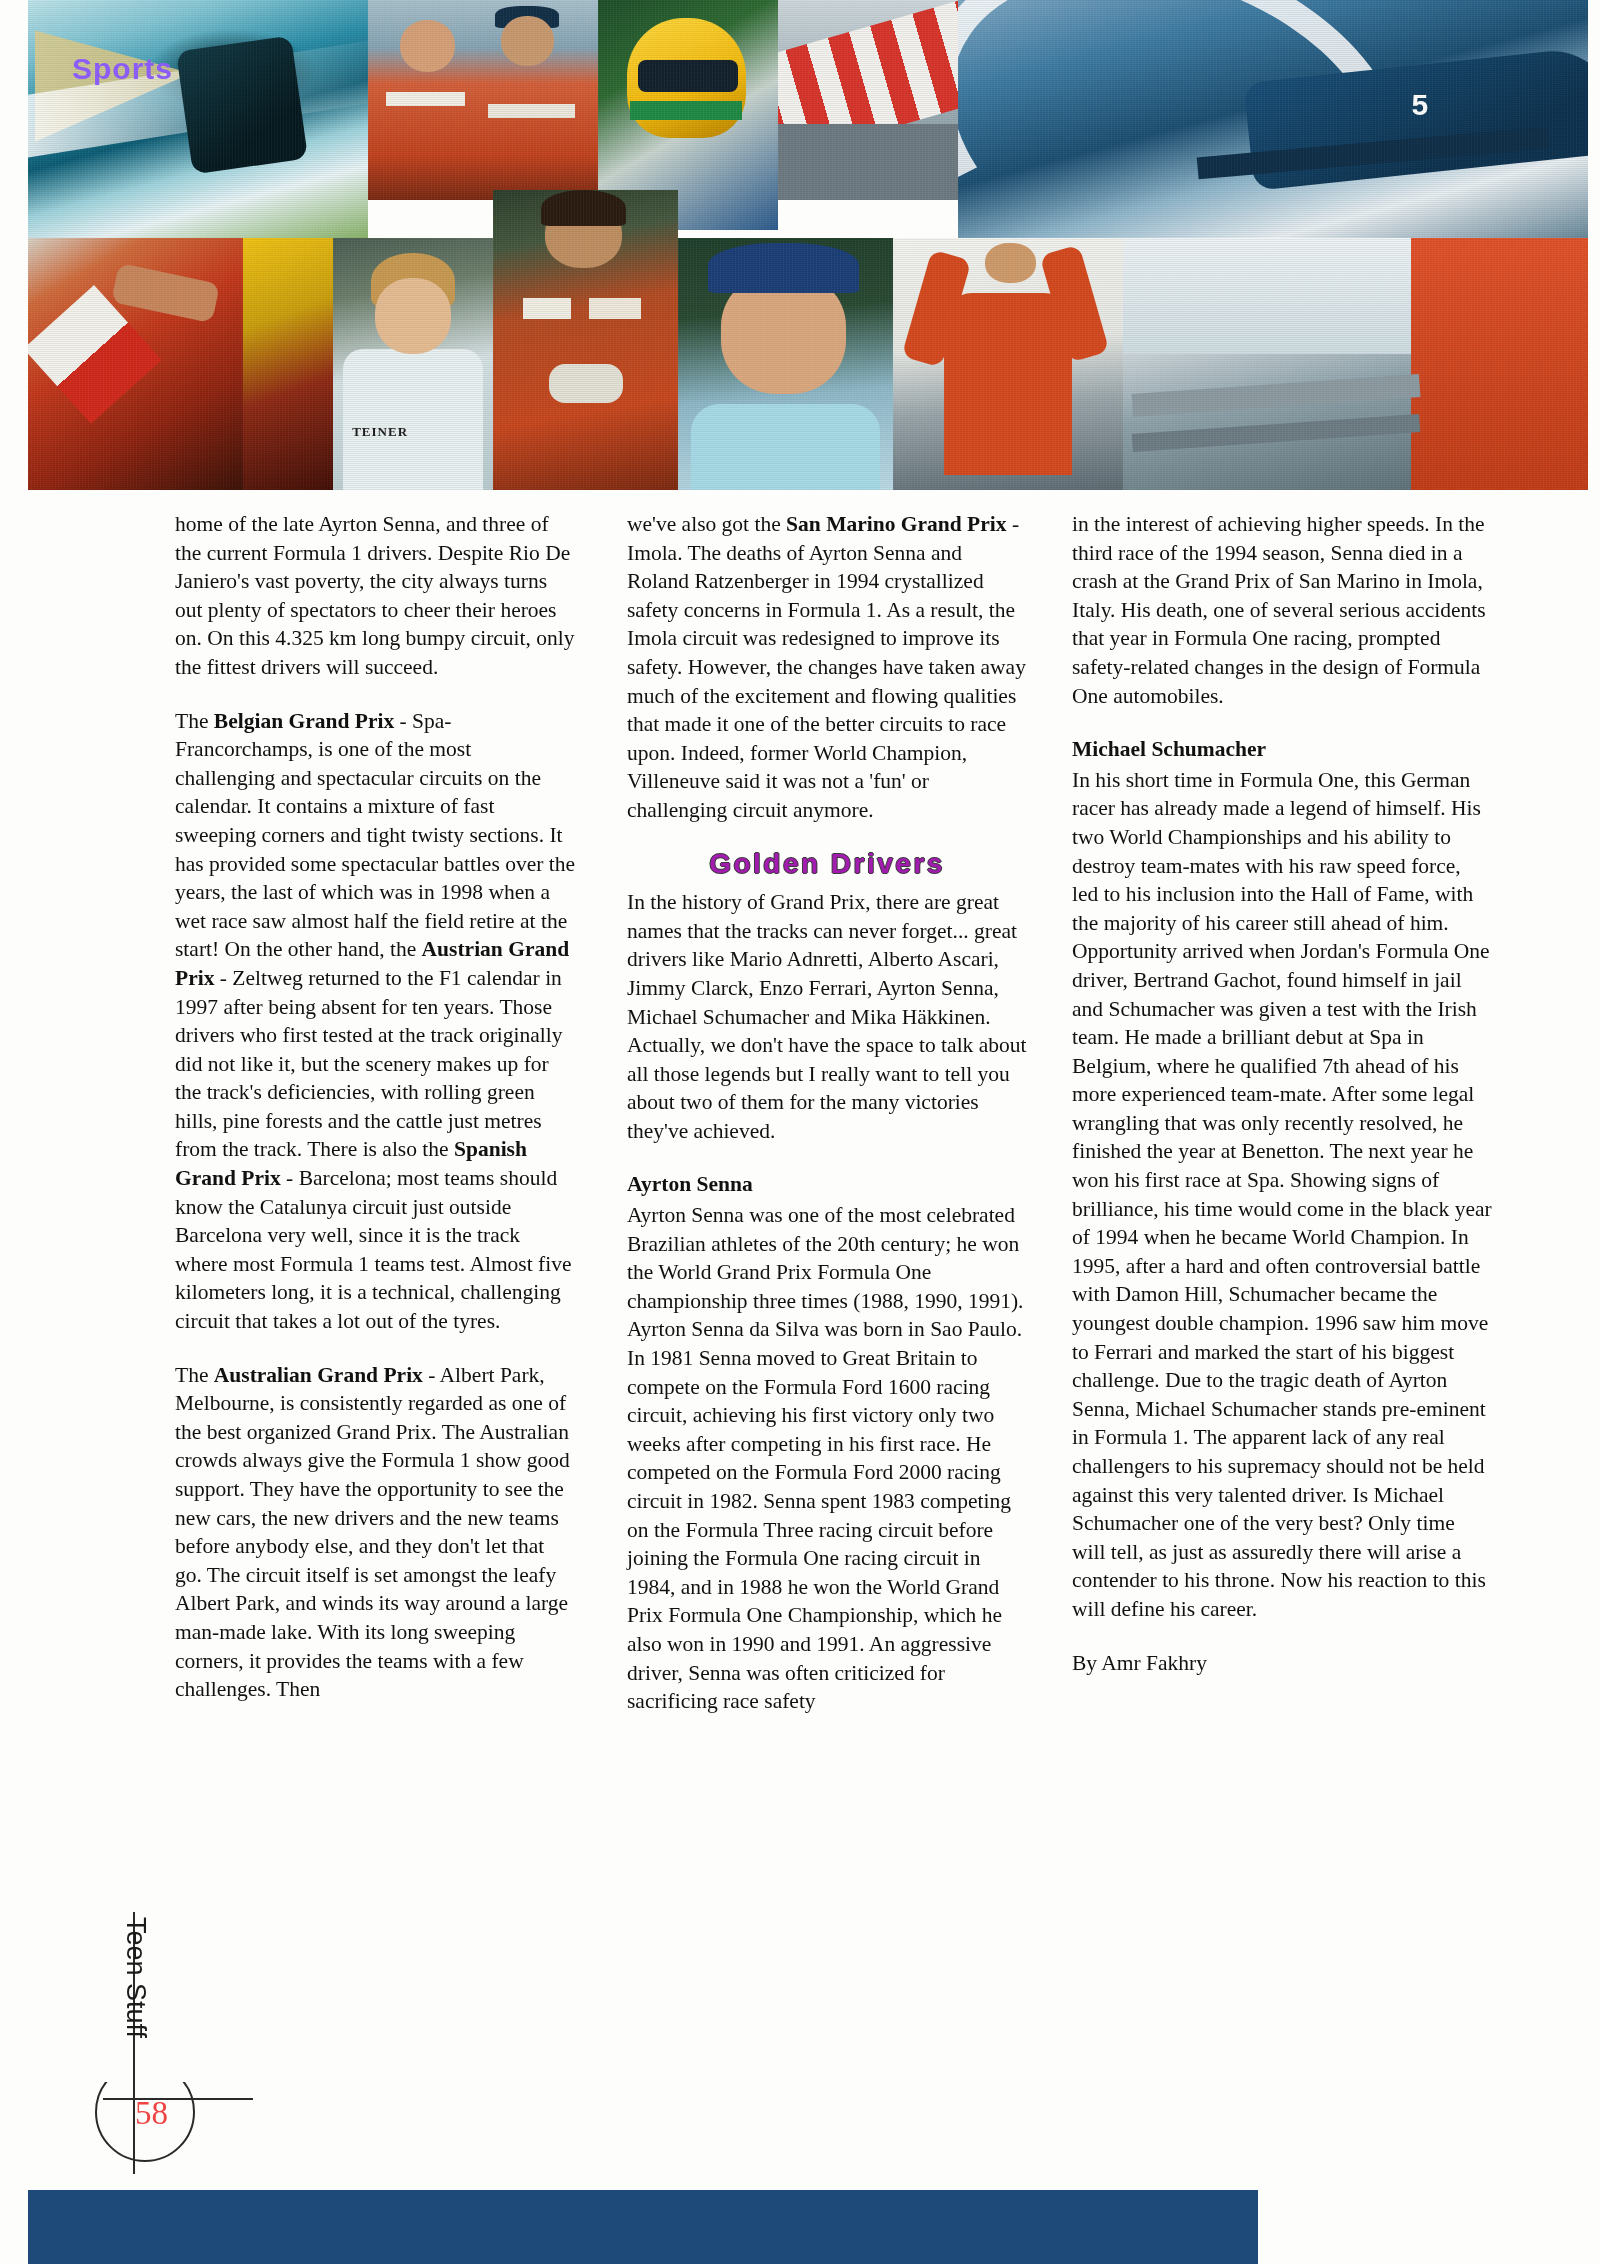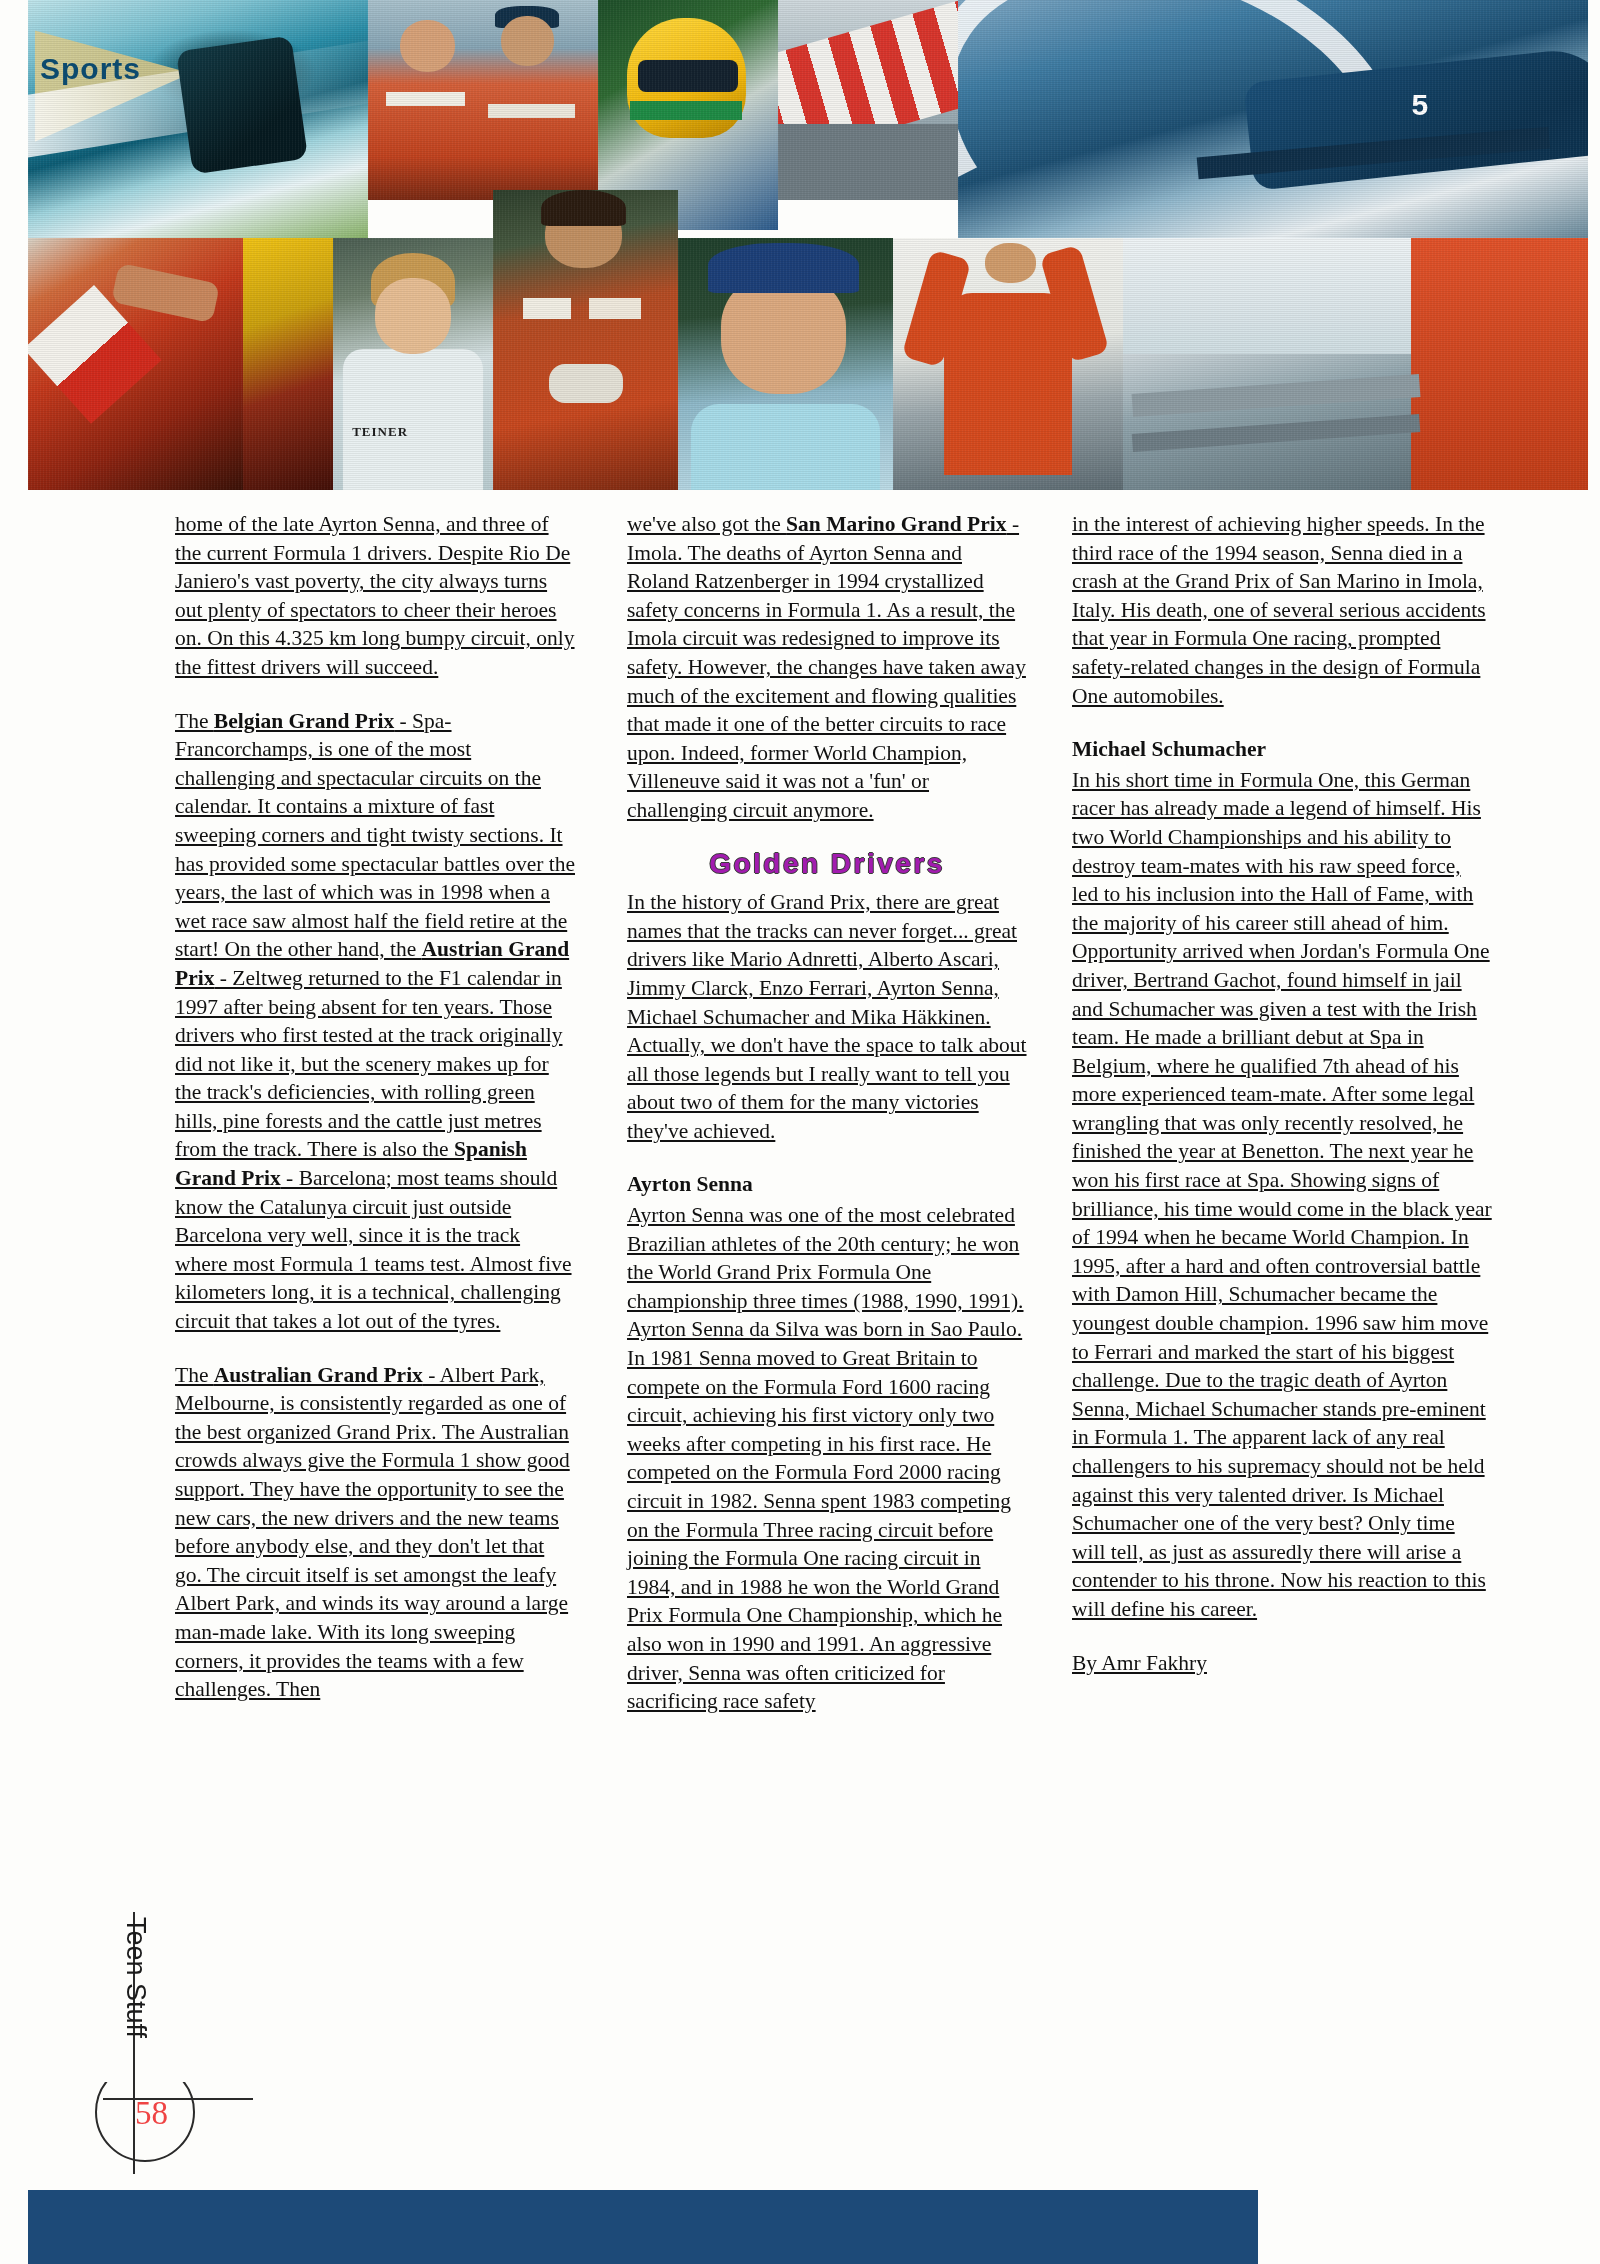--- a/index.html
+++ b/index.html
@@ -112,31 +112,31 @@
 
   
   #p12{left:1095px;top:238px;width:465px;height:252px;
     background:linear-gradient(170deg,#e8ecee 0%,#cfd8dc 34%,#8fa3ab 56%,#53656d 100%);}
   #p12 .orange{position:absolute;right:0;top:0;width:38%;height:100%;background:linear-gradient(180deg,#e0522a,#c13d18);}
   #p12 .rail{position:absolute;left:2%;top:58%;width:62%;height:9%;background:#8d9ba2;transform:rotate(-4deg);}
   #p12 .rail2{position:absolute;left:2%;top:74%;width:62%;height:7%;background:#6d7c84;transform:rotate(-4deg);}
   #p12 .sky{position:absolute;left:0;top:0;width:62%;height:46%;background:linear-gradient(180deg,#eef3f5,#cfdde2);}
 
   
-  .sports-tag{position:absolute;left:40px;top:52px;z-index:30;
-    font:700 30px "Liberation Sans",sans-serif;color:#0c4a6e;letter-spacing:1px;}
+  .sports-tag{position:absolute;left:72px;top:52px;z-index:30;
+    font:700 30px "Liberation Sans",sans-serif;color:#8b5cf6;letter-spacing:1px;}
 
   
   .cols{position:absolute;left:0;top:510px;width:1600px;}
   .col{position:absolute;top:0;width:400px;
     font-size:21.5px;line-height:28.6px;color:#111;text-align:left;}
   #c1{left:175px;width:400px;}
   #c2{left:627px;width:400px;}
   #c3{left:1072px;width:420px;}
-  .col p{margin:0 0 25px 0;text-decoration:underline;}
+  .col p{margin:0 0 25px 0;}
   .col b{font-weight:700;text-align:center;}
   .subhead{font-weight:700;font-size:21.5px;margin:0 0 2px 0;}
   .gd-head{
     font-family:"Liberation Sans",sans-serif;font-weight:700;font-size:28px;
     letter-spacing:2.5px;text-align:center;color:#a21caf;
     margin:18px 0 10px 0;
     text-shadow:1px 0 0 #3c3c3c,-1px 0 0 #3c3c3c,0 1px 0 #3c3c3c,0 -1px 0 #3c3c3c;
   }
   .byline{margin-top:10px;}
 

